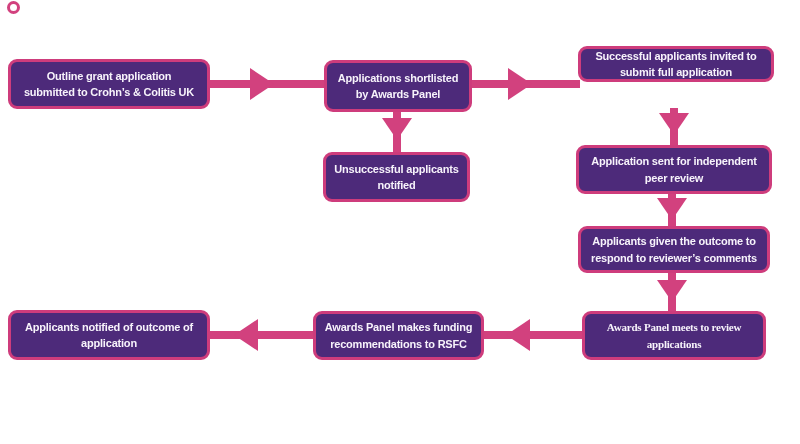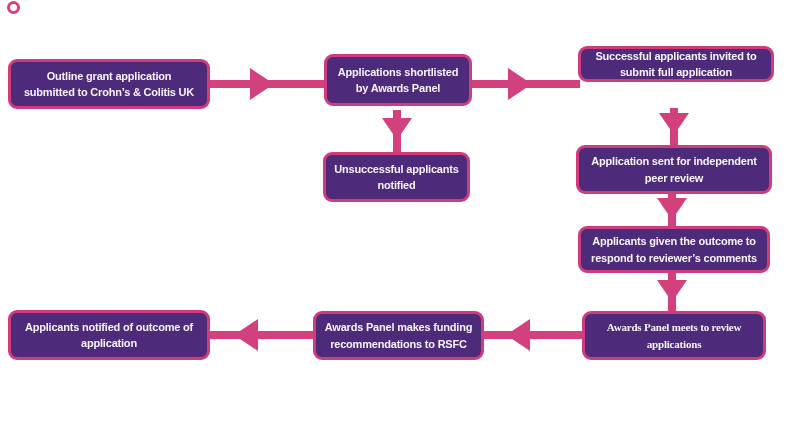--- a/index.html
+++ b/index.html
@@ -76,21 +76,21 @@
 
 <div id="canvas">
 
   <div class="stray"></div>
 
   <div class="node" style="left:8px; top:59px; width:202px; height:50px;">
     <span>Outline grant application
 submitted to Crohn’s &amp; Colitis UK</span>
   </div>
 
-  <div class="node" style="left:324px; top:54px; width:148px; height:52px;">
+  <div class="node" style="left:324px; top:60px; width:148px; height:52px;">
     <span>Applications shortlisted
 by Awards Panel</span>
   </div>
 
   <div class="node" style="left:578px; top:46px; width:196px; height:36px;">
     <span>Successful applicants invited to
 submit full application</span>
   </div>
 
   <div class="node" style="left:576px; top:145px; width:196px; height:49px;">

